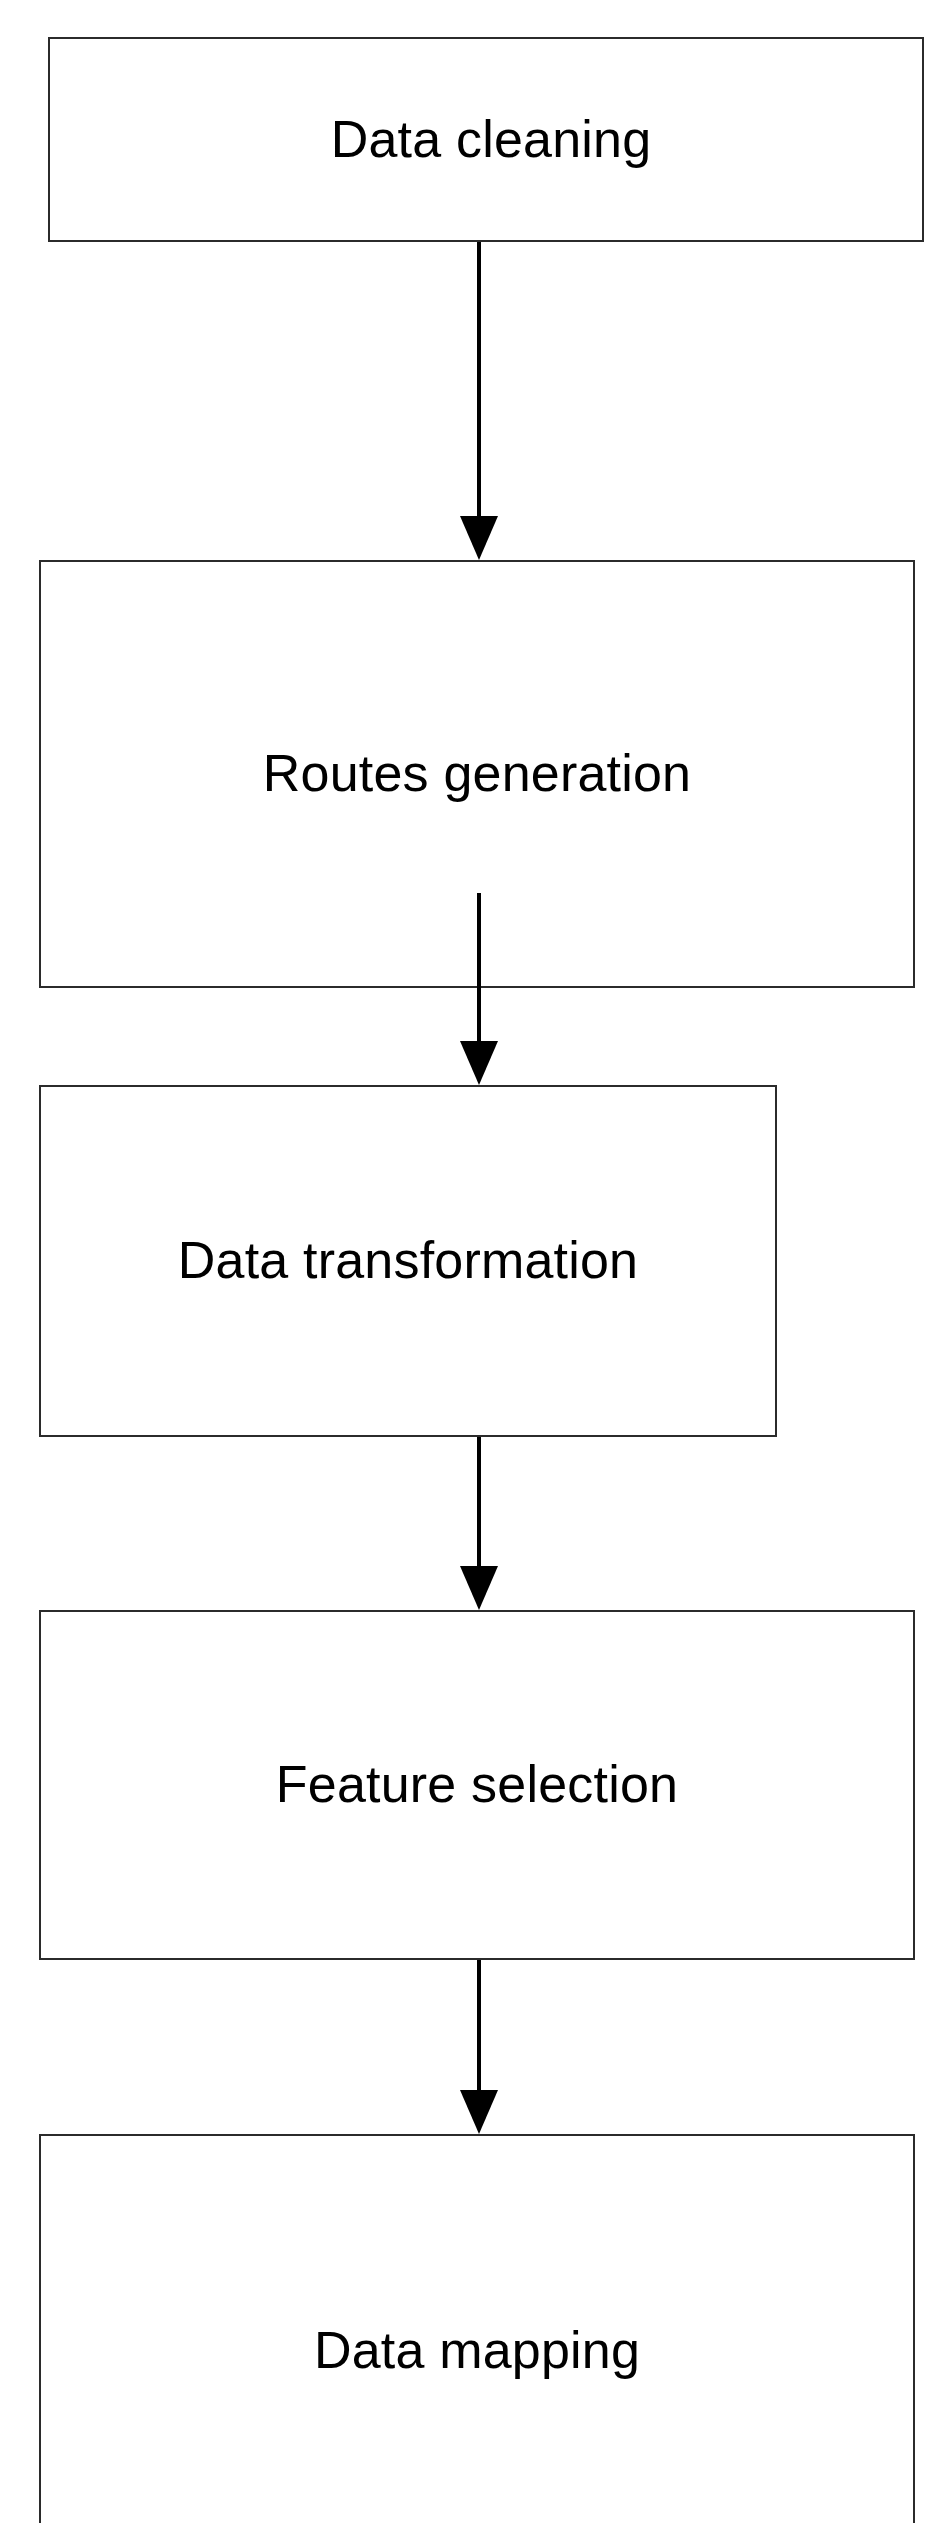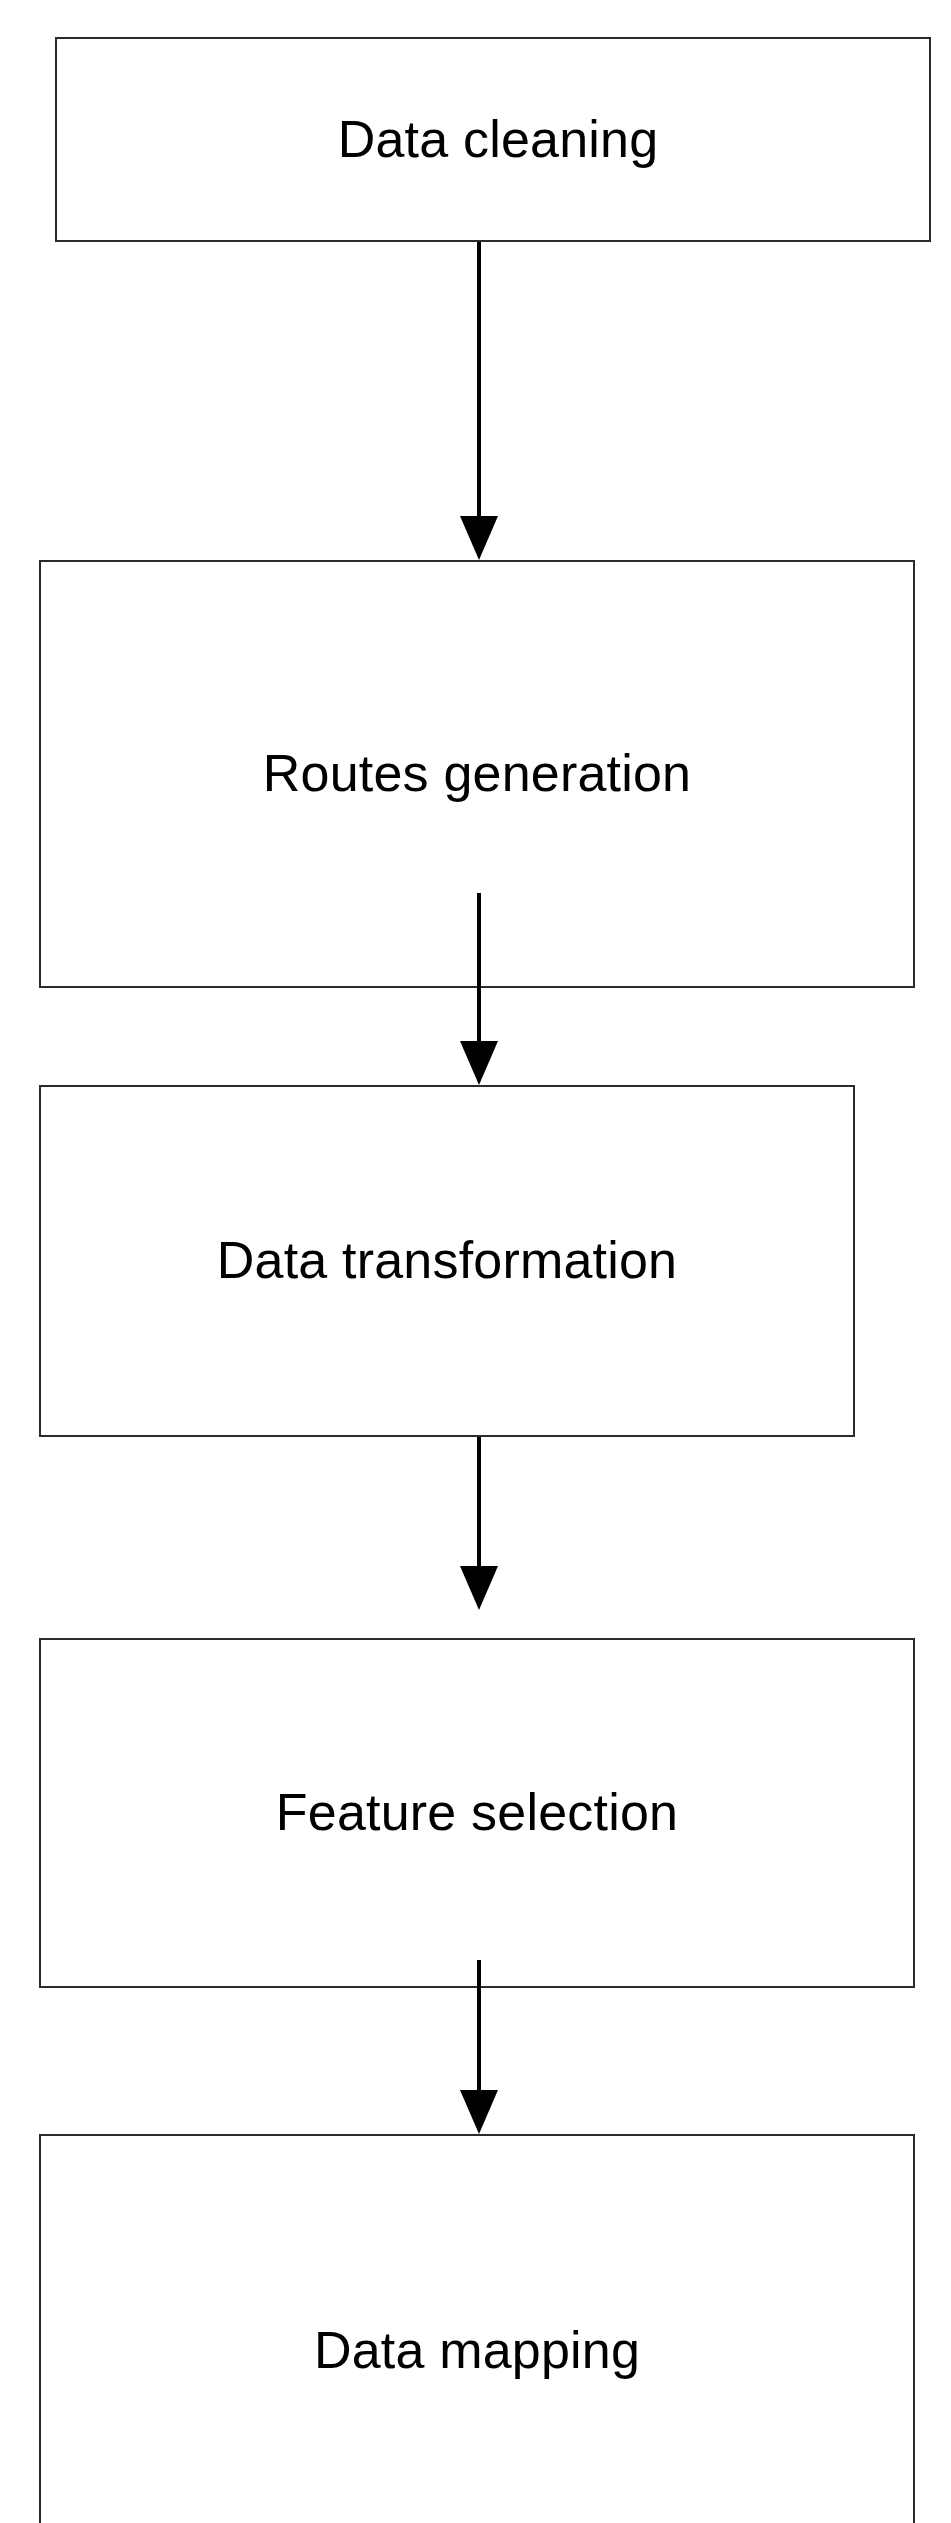--- a/index.html
+++ b/index.html
@@ -42,30 +42,30 @@
   .flow-arrow svg {
     display: block;
     overflow: visible;
   }
 </style>
 </head>
 <body>
 
 <div id="canvas">
 
-  <div class="flow-node" style="left: 55px; top: 37px; width: 876px; height: 205px; border-color: rgb(43, 43, 43); background: rgb(255, 255, 255); padding-left: 10px;">
+  <div class="flow-node" style="left: 48px; top: 37px; width: 876px; height: 205px; border-color: rgb(43, 43, 43); background: rgb(255, 255, 255); padding-left: 10px;">
     <span class="node-label">Data cleaning</span>
   </div>
   <div class="flow-node" style="left: 39px; top: 560px; width: 876px; height: 428px; border-color: rgb(43, 43, 43); background: rgb(255, 255, 255);">
     <span class="node-label">Routes generation</span>
   </div>
-  <div class="flow-node" style="left: 39px; top: 1085px; width: 816px; height: 352px; border-color: rgb(43, 43, 43); background: rgb(255, 255, 255);">
+  <div class="flow-node" style="left: 39px; top: 1085px; width: 738px; height: 352px; border-color: rgb(43, 43, 43); background: rgb(255, 255, 255);">
     <span class="node-label">Data transformation</span>
   </div>
-  <div class="flow-node" style="left: 39px; top: 1610px; width: 876px; height: 350px; border-color: rgb(43, 43, 43); background: rgb(255, 255, 255); margin-top: 28px;">
+  <div class="flow-node" style="left: 39px; top: 1610px; width: 876px; height: 350px; border-color: rgb(43, 43, 43); background: rgb(255, 255, 255);">
     <span class="node-label">Feature selection</span>
   </div>
   <div class="flow-node" style="left: 39px; top: 2134px; width: 876px; height: 434px; border-color: rgb(43, 43, 43); background: rgb(255, 255, 255);">
     <span class="node-label">Data mapping</span>
   </div>
 
   <div class="flow-arrow" style="left: 460px; top: 242px; width: 38px; height: 318px;">
       <svg width="38" height="318" viewBox="0 0 38 318">
         <rect x="17" y="0" width="4" height="276" fill="#000000"></rect>
         <polygon points="0,274 38,274 19,318" fill="#000000"></polygon>

